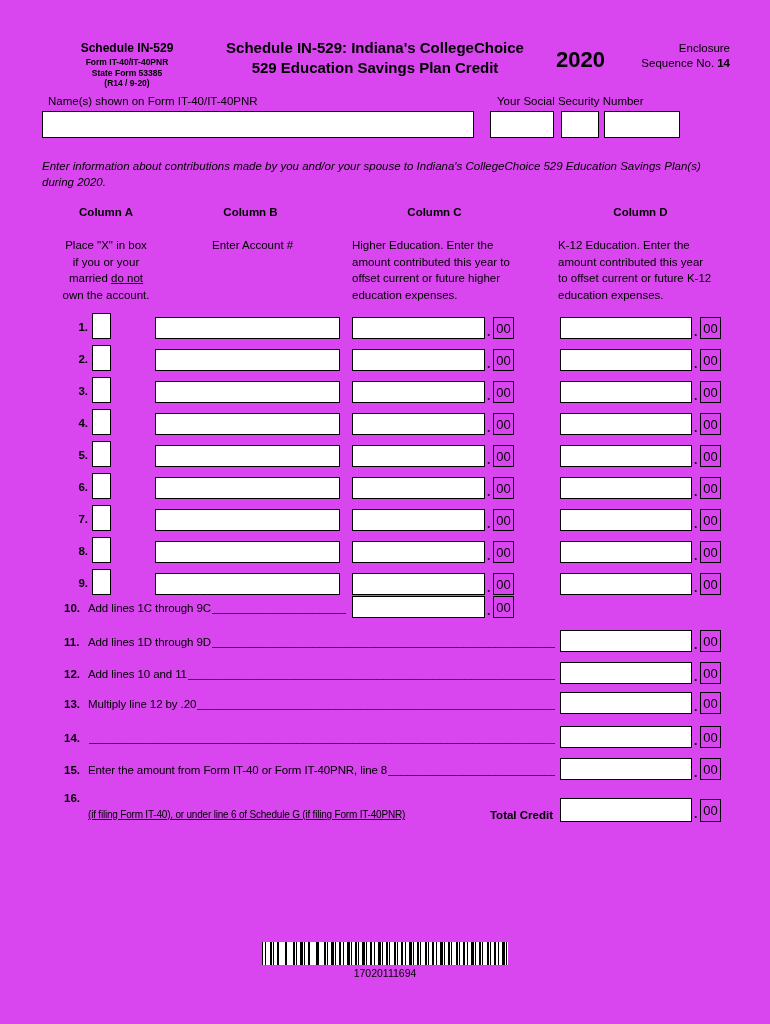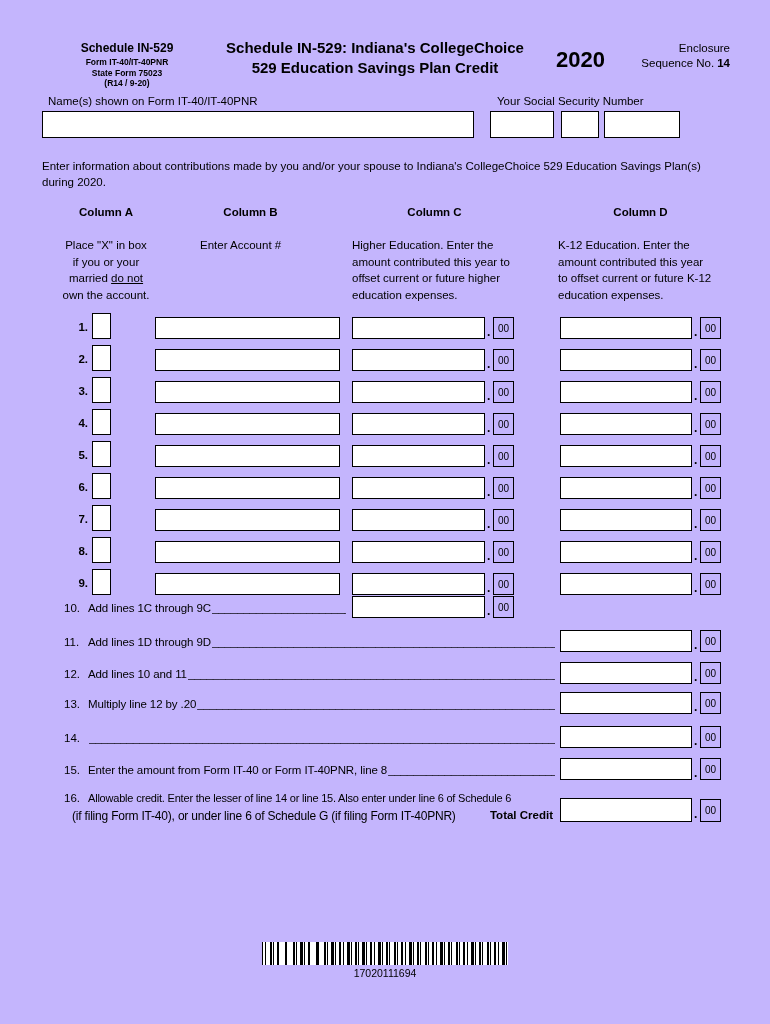--- a/index.html
+++ b/index.html
@@ -1,19 +1,19 @@
 <!DOCTYPE html>
 <html><head>
 <meta charset="utf-8">
 <style>
   * { margin:0; padding:0; box-sizing:border-box; }
   html,body { background:#fff; }
   .page {
     position:relative; width:770px; height:1024px; margin:0 auto;
-    background:#c4b5fd; color:#000;
+    background:#d946ef; color:#000;
     font-family:"Liberation Sans", sans-serif; font-size:11.5px;
     overflow:hidden;
   }
   input {
     font-family:"Liberation Sans", sans-serif; font-size:11px;
     border:1px solid #000; background:#fff; padding:0 3px; outline:none;
   }
 
   
   .hdr-left { position:absolute; left:52px; top:41px; width:150px; text-align:center; font-weight:bold; }
@@ -25,65 +25,65 @@
   .hdr-right b { margin-left:3px; }
 
   
   .name-label { position:absolute; left:48px; top:95px; }
   .ssn-label  { position:absolute; left:497px; top:95px; }
   .name-input { position:absolute; left:42px;  top:111px; width:432px; height:27px; }
   .ssn-1 { position:absolute; left:490px; top:111px; width:64px; height:27px; }
   .ssn-2 { position:absolute; left:561px; top:111px; width:38px; height:27px; }
   .ssn-3 { position:absolute; left:604px; top:111px; width:76px; height:27px; }
 
-  .instructions { position:absolute; left:42px; top:158px; width:672px; line-height:16px; }
+  .instructions { position:absolute; left:42px; top:158px; width:672px; line-height:16px;font-style:italic; }
 
   
   .colhdr { position:absolute; top:206px; font-weight:bold; text-align:center; }
   .ch-a { left:50px;  width:112px; }
   .ch-b { left:193px; width:115px; }
   .ch-c { left:352px; width:165px; }
   .ch-d { left:558px; width:165px; }
   .coldesc { position:absolute; top:237px; line-height:16.5px; }
   .cd-a { left:48px;  width:116px; text-align:center; }
-  .cd-b { left:200px; }
+  .cd-b { left:212px; }
   .cd-c { left:352px; width:182px; }
   .cd-d { left:558px; width:178px; }
   .uline { text-decoration:underline; }
 
   
   .row { position:absolute; left:0; width:770px; height:32px; }
   .row .num { position:absolute; left:60px; top:9px; width:28px; text-align:right; font-weight:bold; }
   .row .chk  { position:absolute; left:92px;  top:1px; width:19px;  height:26px; text-align:center; }
   .row .acct { position:absolute; left:155px; top:5px; width:185px; height:22px; }
   .row .amt-c { position:absolute; left:352px; top:5px; width:133px; height:22px; }
   .row .dot-c { position:absolute; left:487px; top:13px; font-size:12px; font-weight:bold; }
   .row .cents-c { position:absolute; left:493px; top:5px; width:21px; height:22px; }
   .row .amt-d { position:absolute; left:560px; top:5px; width:132px; height:22px; }
   .row .dot-d { position:absolute; left:694px; top:13px; font-size:12px; font-weight:bold; }
   .row .cents-d { position:absolute; left:700px; top:5px; width:21px; height:22px; }
-  .cents { border:1px solid #000; display:flex; align-items:center; justify-content:center; font-size:10px; }
+  .cents { border:1px solid #000; display:flex; align-items:center; justify-content:center; font-size:13px; }
 
   
   .line { position:absolute; left:0; width:770px; height:30px; }
-  .line .lnum { position:absolute; left:64px; top:8px; font-weight:normal;text-align:right; }
+  .line .lnum { position:absolute; left:64px; top:8px; font-weight:bold;text-align:right; }
   .line .ltext { position:absolute; left:88px; top:8px; display:flex; overflow:hidden; white-space:nowrap; letter-spacing:-0.1px; }
   .ltext.to-c { width:258px; }
   .ltext.to-d { width:467px; }
   .line .leader { flex:1 1 0; overflow:hidden; margin-left:1px; }
   .line .amt-c { position:absolute; left:352px; top:2px; width:133px; height:22px; }
   .line .dot-c { position:absolute; left:487px; top:10px; font-size:12px; font-weight:bold; }
   .line .cents-c { position:absolute; left:493px; top:2px; width:21px; height:22px; }
   .line .amt-d { position:absolute; left:560px; top:2px; width:132px; height:22px; }
   .line .dot-d { position:absolute; left:694px; top:10px; font-size:12px; font-weight:bold; }
   .line .cents-d { position:absolute; left:700px; top:2px; width:21px; height:22px; }
 
   .l16 { height:46px; }
   .l16 .t1 { position:absolute; left:88px; top:4px;  white-space:nowrap; font-size:11px; letter-spacing:-0.2px; }
-  .l16 .t2 { position:absolute; left:72px; top:21px; white-space:nowrap; font-size:12px; letter-spacing:-0.2px; }
+  .l16 .t2 { position:absolute; left:88px; top:21px; white-space:nowrap; font-size:10px; letter-spacing:-0.2px;text-decoration:underline; }
   .l16 .total { position:absolute; left:440px; top:21px; width:113px; text-align:right; font-weight:bold; font-size:11.5px; }
   .l16 .amt-d { top:10px; height:24px; }
   .l16 .dot-d { top:19px; }
   .l16 .cents-d { top:11px; height:23px; }
 
   
   .barcode {
     position:absolute; left:262px; top:942px; width:246px; height:23px;
     background-color:#fff;
     background-image:repeating-linear-gradient(90deg,
@@ -95,21 +95,21 @@
   .barcode-num { position:absolute; left:262px; top:967px; width:246px; text-align:center; font-size:10.5px; }
 </style>
 </head>
 <body>
 
 <div class="page">
 
   <div class="hdr-left">
     <div class="l1">Schedule IN-529</div>
     <div class="l2">Form IT-40/IT-40PNR</div>
-    <div class="l2">State Form 75023</div>
+    <div class="l2">State Form 53385</div>
     <div class="l2">(R14 / 9-20)</div>
   </div>
   <div class="hdr-title">
     <div>Schedule IN-529: Indiana's CollegeChoice</div>
     <div>529 Education Savings Plan Credit</div>
   </div>
   <div class="hdr-year">2020</div>
   <div class="hdr-right">
     <div>Enclosure</div>
     <div><span>Sequence No.</span><b>14</b></div>
@@ -309,21 +309,20 @@
         <span>Enter the amount from Form IT-40 or Form IT-40PNR, line 8</span>
         <span class="leader">____________________________________________________________________________________________________________________________</span>
       </div>
     <input class="amt-d" style="">
     <span class="dot-d">.</span>
     <div class="cents cents-d">00</div>
   </div>
 
   <div class="line l16" style="top:788px">
     <div class="lnum" style="top:4px">16.</div>
-    <div class="t1">Allowable credit. Enter the lesser of line 14 or line 15. Also enter under line 6 of Schedule 6</div>
     <div class="t2">(if filing Form IT-40), or under line 6 of Schedule G (if filing Form IT-40PNR)</div>
     <div class="total">Total Credit</div>
     <input class="amt-d" style="">
     <span class="dot-d">.</span>
     <div class="cents cents-d">00</div>
   </div>
 
   <div class="barcode"></div>
   <div class="barcode-num">17020111694</div>
 

